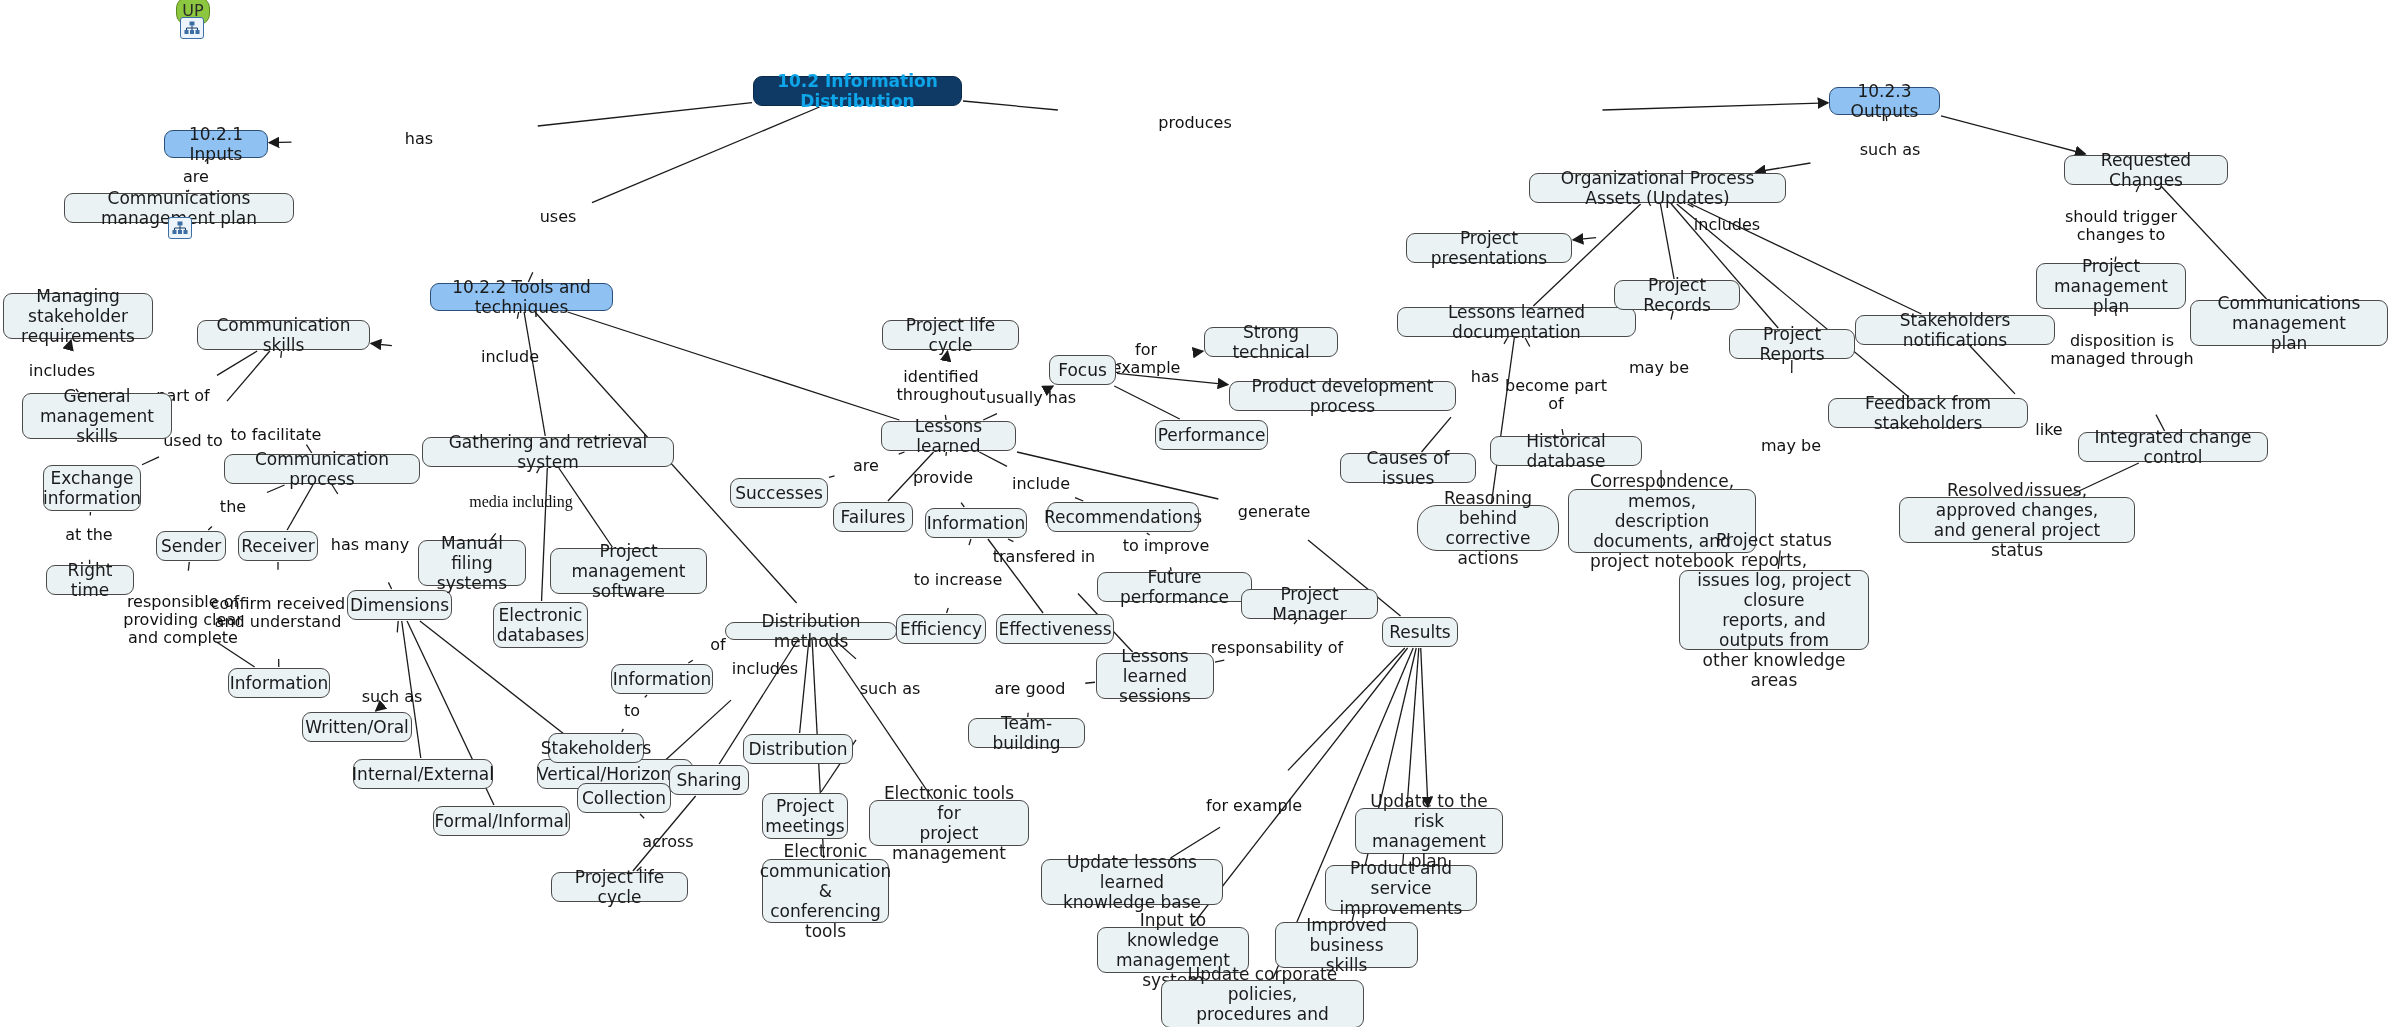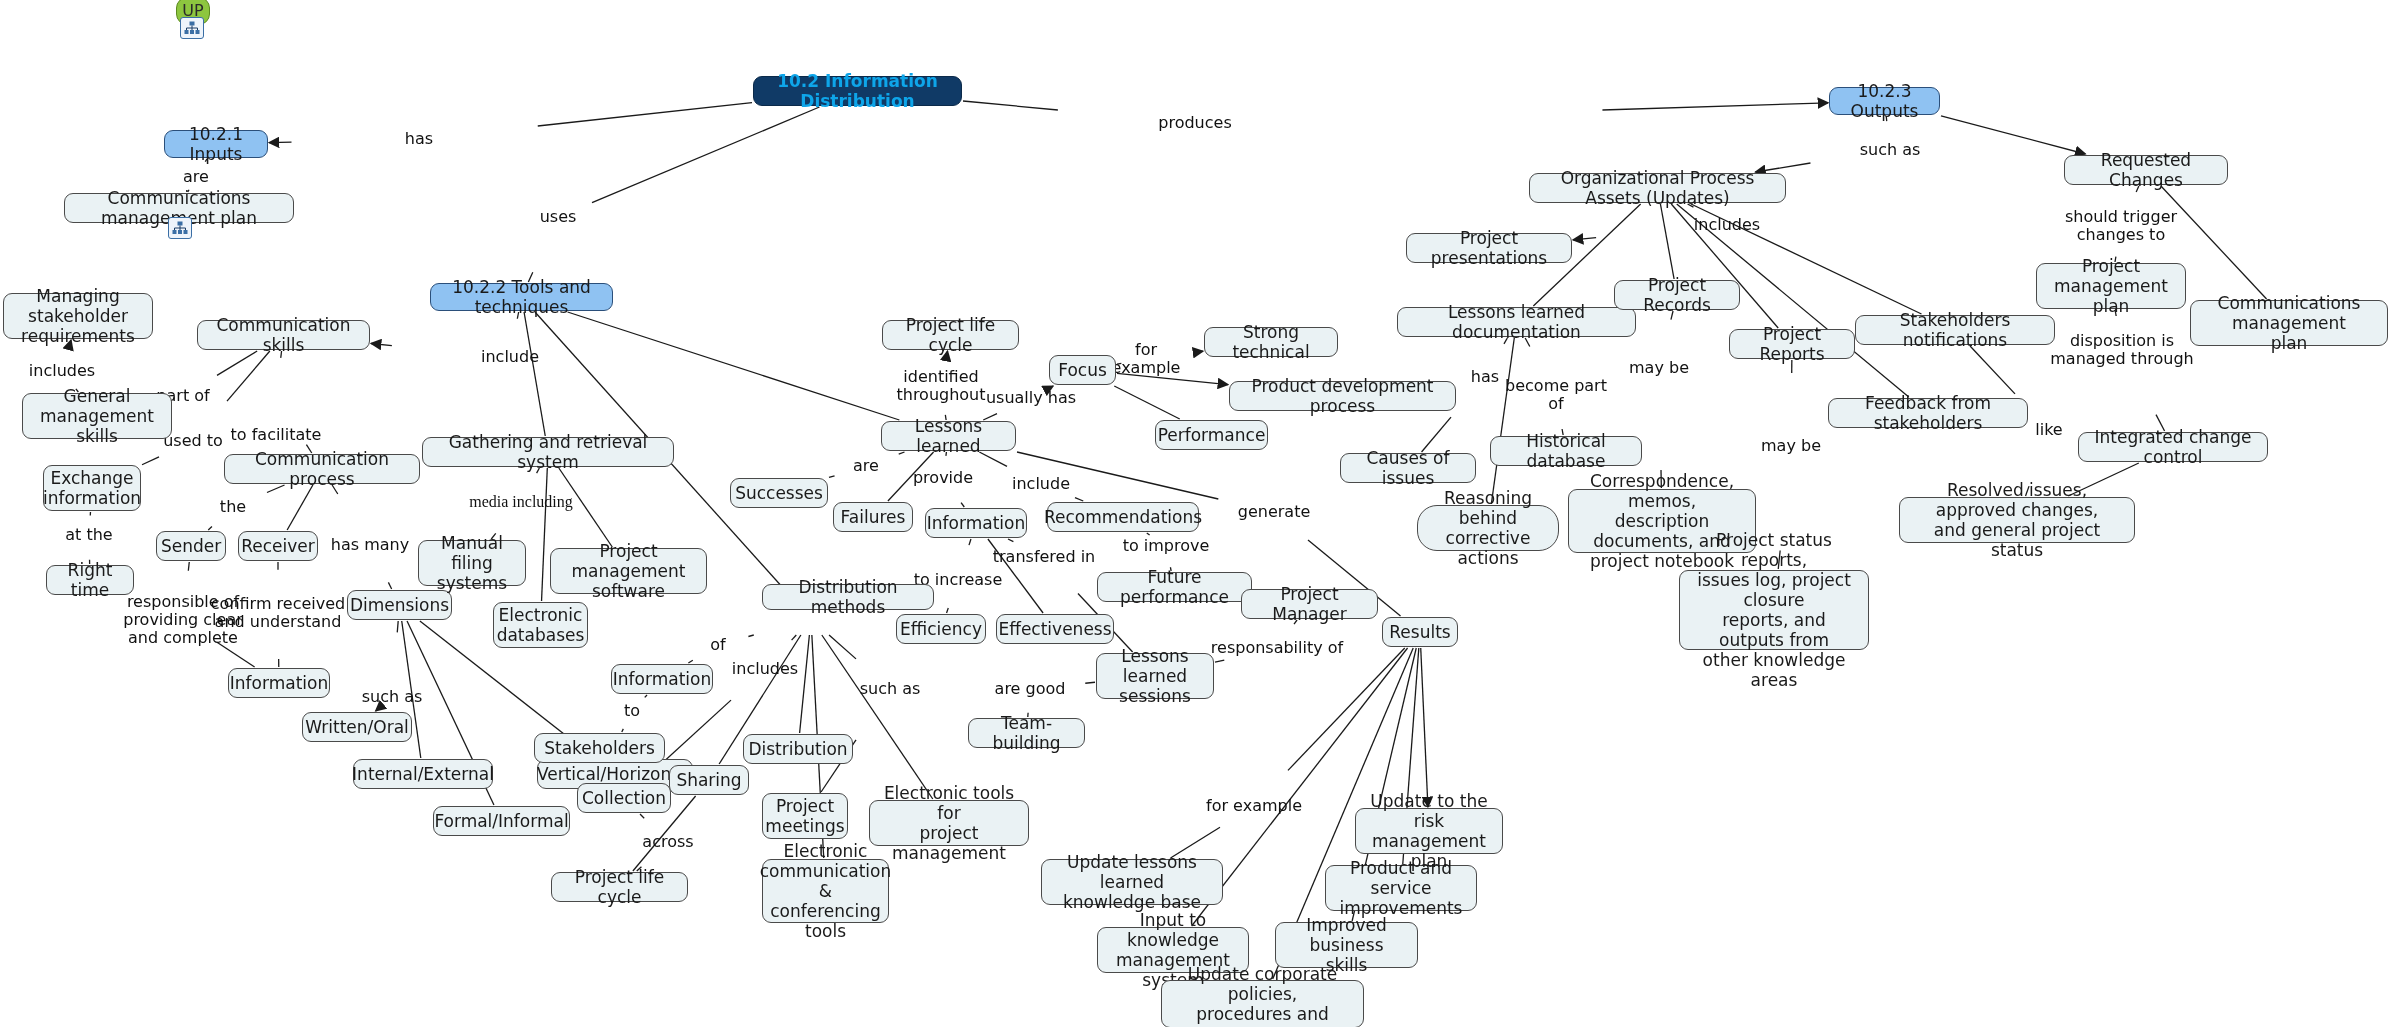--- a/index.html
+++ b/index.html
@@ -237,23 +237,23 @@
       <div class="node concept" style="left: 353px; top: 759px; width: 140px; height: 30px;"><span>Internal/External</span></div>
       <div class="node concept" style="left: 537px; top: 759px; width: 156px; height: 30px;"><span>Vertical/Horizontal</span></div>
       <div class="node concept" style="left: 433px; top: 806px; width: 137px; height: 30px;"><span>Formal/Informal</span></div>
       <div class="node concept" style="left: 422px; top: 437px; width: 252px; height: 30px;"><span>Gathering and retrieval system</span></div>
       <div class="node concept" style="left: 418px; top: 540px; width: 108px; height: 46px;"><span>Manual filing
 systems</span></div>
       <div class="node concept" style="left: 550px; top: 548px; width: 157px; height: 46px;"><span>Project management
 software</span></div>
       <div class="node concept" style="left: 493px; top: 602px; width: 95px; height: 46px;"><span>Electronic
 databases</span></div>
-      <div class="node concept" style="left: 725px; top: 584px; width: 172px; height: 26px; margin-left: 37px;"><span>Distribution methods</span></div>
+      <div class="node concept" style="left: 725px; top: 622px; width: 172px; height: 18px;"><span>Distribution methods</span></div>
       <div class="node concept" style="left: 611px; top: 664px; width: 102px; height: 30px;"><span>Information</span></div>
-      <div class="node concept" style="left: 534px; top: 733px; width: 131px; height: 30px;"><span>Stakeholders</span></div>
+      <div class="node concept" style="left: 548px; top: 733px; width: 96px; height: 30px;"><span>Stakeholders</span></div>
       <div class="node concept" style="left: 577px; top: 783px; width: 94px; height: 30px;"><span>Collection</span></div>
       <div class="node concept" style="left: 669px; top: 765px; width: 80px; height: 30px;"><span>Sharing</span></div>
       <div class="node concept" style="left: 743px; top: 734px; width: 110px; height: 30px;"><span>Distribution</span></div>
       <div class="node concept" style="left: 551px; top: 872px; width: 137px; height: 30px;"><span>Project life cycle</span></div>
       <div class="node concept" style="left: 762px; top: 793px; width: 86px; height: 46px;"><span>Project
 meetings</span></div>
       <div class="node concept" style="left: 762px; top: 859px; width: 127px; height: 64px;"><span>Electronic
 communication &amp;
 conferencing tools</span></div>
       <div class="node concept" style="left: 869px; top: 800px; width: 160px; height: 46px;"><span>Electronic tools for

